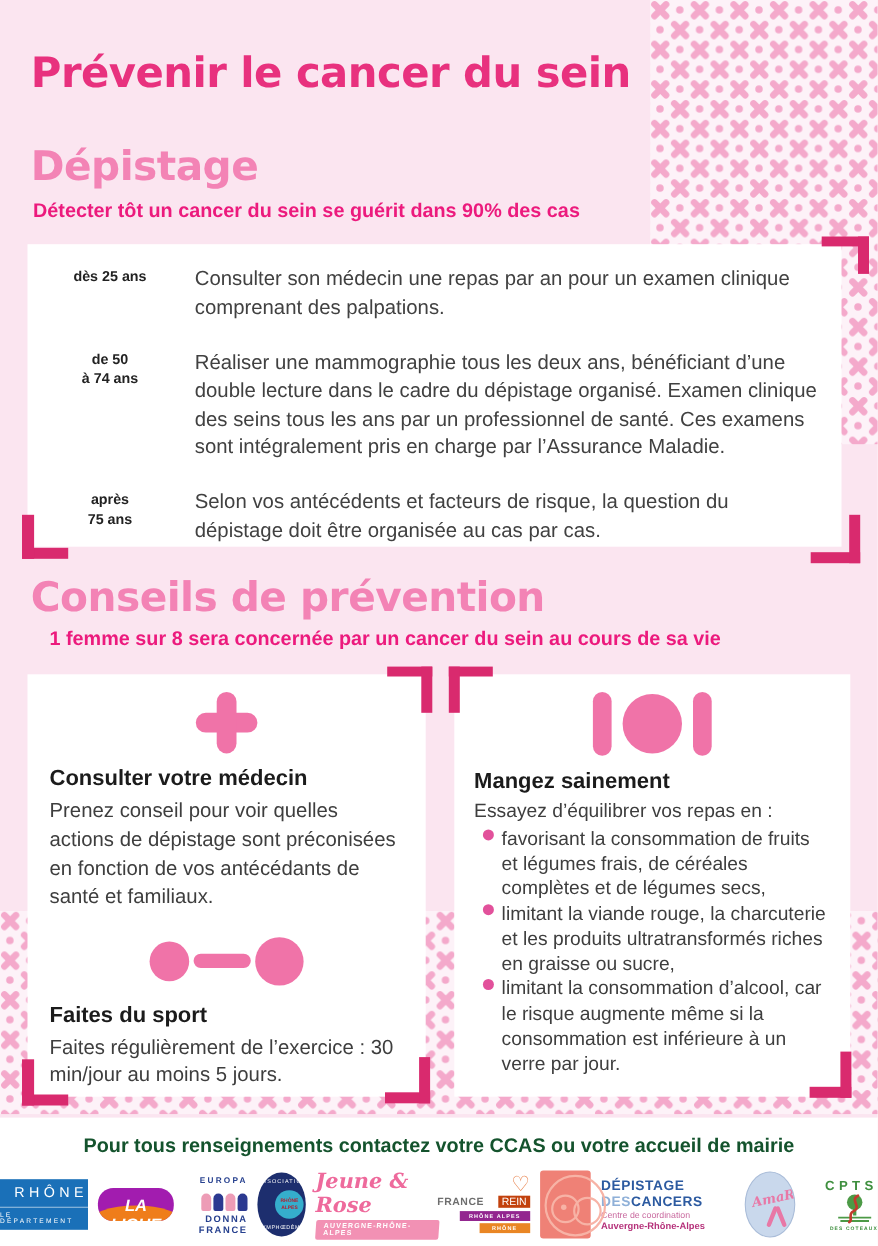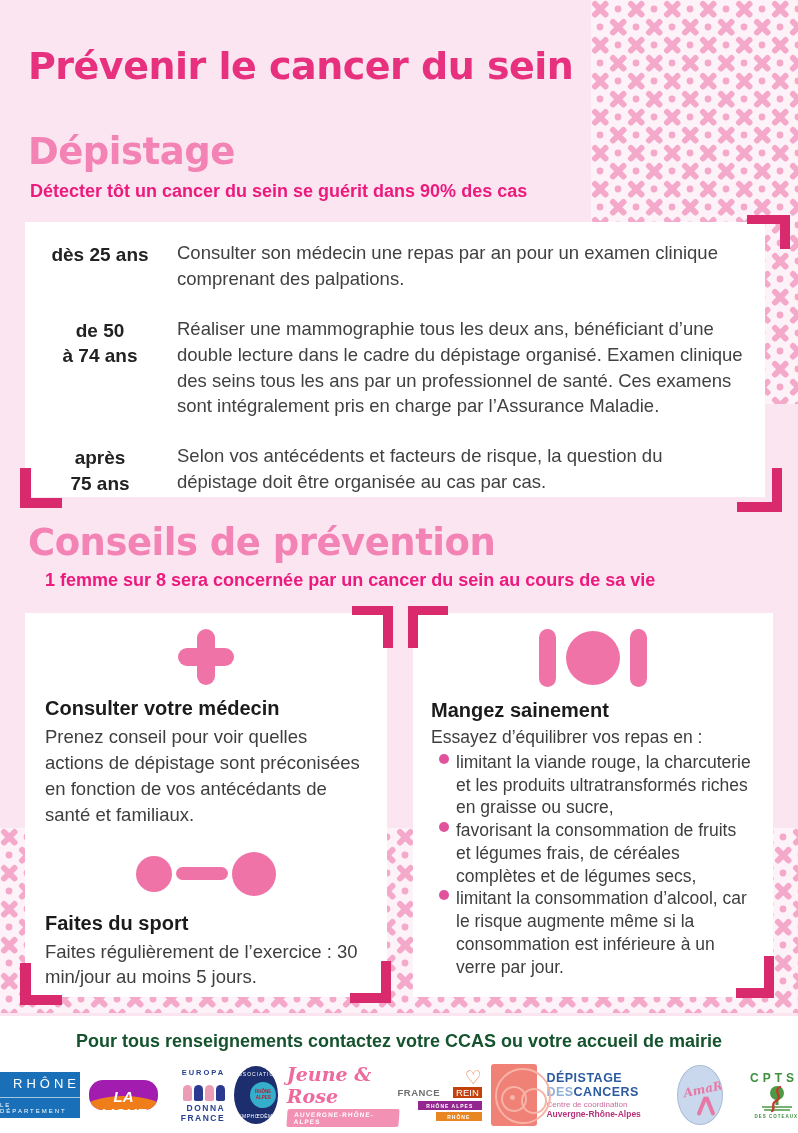--- a/index.html
+++ b/index.html
@@ -19,21 +19,21 @@
          color:#F383B5;letter-spacing:-0.5px;z-index:4;}
   .h-dep{left:28px;top:130px;}
   .h-con{left:28px;top:521px;}
   .sec-sub{font-size:18px;font-weight:bold;color:#EC1A7D;z-index:4;}
   .sub1{left:30px;top:181px;}
   .sub2{left:30px;top:570px;margin-left:15px;}
   
   .scr-box{left:25px;top:222px;width:740px;height:275px;background:#ffffff;z-index:2;
            box-sizing:border-box;padding:18px 22px 0 16px;display:flex;flex-direction:column;gap:24px;}
   .scr-row{display:flex;align-items:flex-start;}
-  .scr-age{width:118px;flex:0 0 118px;text-align:center;font-weight:bold;font-size:19px;
+  .scr-age{width:118px;flex:0 0 118px;text-align:center;font-weight:bold;font-size:13px;
            color:#222;white-space:pre-line;line-height:1.35;padding-top:2px;}
   .scr-text{flex:1;padding-left:18px;font-size:18.5px;color:#414141;line-height:1.4;}
   
   .bk{border:0 solid #D92A6E;z-index:3;box-sizing:border-box;}
   .bk-tr{border-top-width:9px;border-right-width:10px;}
   .bk-tl{border-top-width:9px;border-left-width:10px;}
   .bk-bl{border-left-width:11px;border-bottom-width:10px;}
   .bk-br{border-right-width:10px;border-bottom-width:10px;}
   .b1{left:747px;top:215px;width:43px;height:34px;}
   .b2{left:20px;top:468px;width:42px;height:40px;}
@@ -206,25 +206,25 @@
   <div class="icon-plate">
     <div class="side"></div>
       <div class="dish"></div>
       <div class="side"></div>
   </div>
   <h3>Mangez sainement</h3>
   <p>Essayez d’équilibrer vos repas en :</p>
   <ul>
     <li>
       <span class="dot"></span>
-      <span>limitant la viande rouge, la charcuterie et les produits ultratransformés riches en graisse ou sucre,</span>
+      <span>favorisant la consommation de fruits et légumes frais, de céréales complètes et de légumes secs,</span>
     </li>
     <li>
       <span class="dot"></span>
-      <span>favorisant la consommation de fruits et légumes frais, de céréales complètes et de légumes secs,</span>
+      <span>limitant la viande rouge, la charcuterie et les produits ultratransformés riches en graisse ou sucre,</span>
     </li>
     <li>
       <span class="dot"></span>
       <span>limitant la consommation d’alcool, car le risque augmente même si la consommation est inférieure à un verre par jour.</span>
     </li>
   </ul>
 </div>
 
 <div class="abs bk bk-tr b4"></div>
 <div class="abs bk bk-tl b5"></div>

